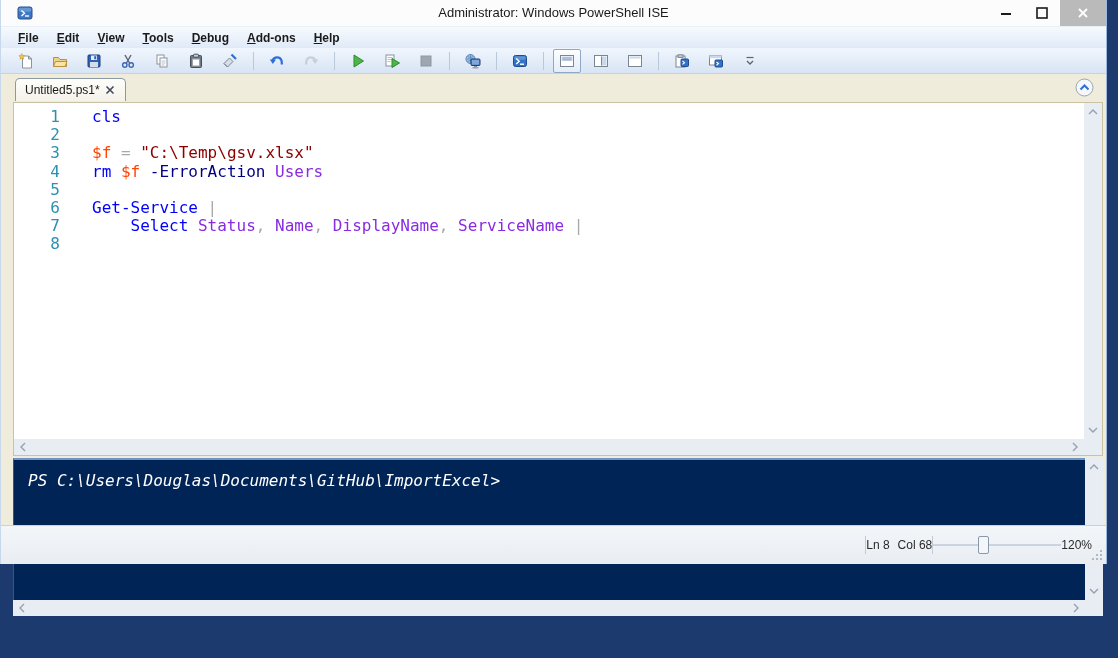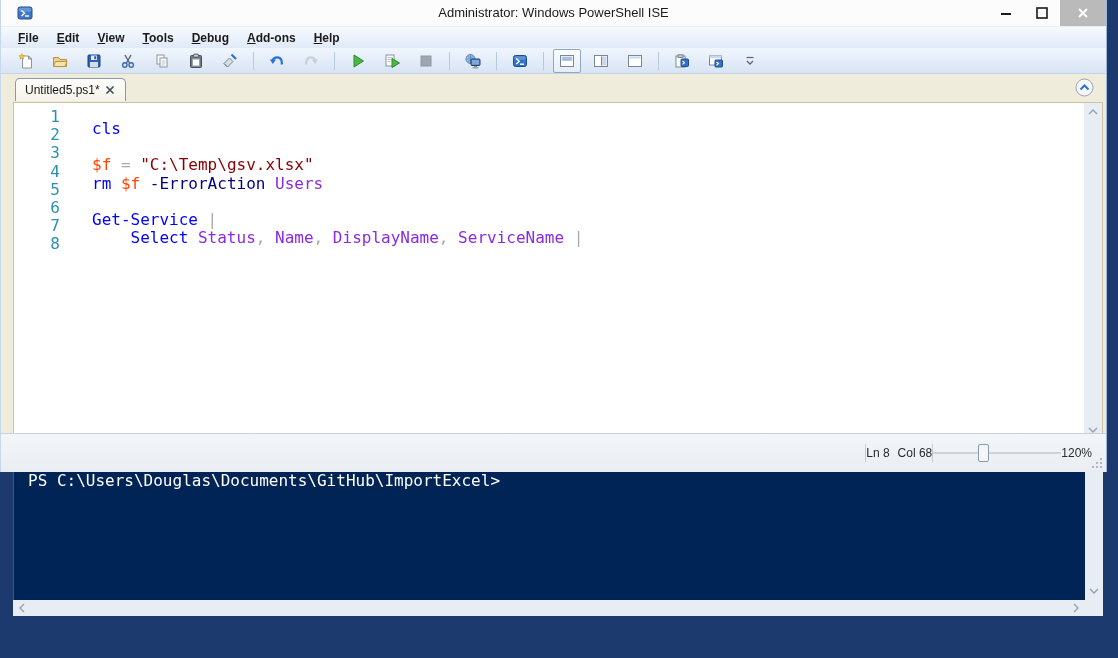--- a/index.html
+++ b/index.html
@@ -1,17 +1,17 @@
 <!DOCTYPE html>
 <html><head>
 <meta charset="utf-8">
 <style>
   html,body{margin:0;padding:0;width:1118px;height:658px;overflow:hidden;background:#1C3A6E;
     font-family:"Liberation Sans",sans-serif;-webkit-font-smoothing:antialiased;}
-  .window{position:absolute;left:0;top:0;width:1107px;height:472px;background:#FBFBFB;
+  .window{position:absolute;left:0;top:0;width:1107px;height:564px;background:#FBFBFB;
     border-right:1px solid #9FB9DC;border-left:1px solid #C7D8EC;box-sizing:border-box;}
 
   
   .titlebar{position:absolute;left:0;top:0;right:0;height:26px;background:#FCFCFC;}
   .app-icon{position:absolute;left:16px;top:5px;width:16px;height:16px;}
   .title{position:absolute;left:0;right:0;top:0;height:26px;line-height:26px;text-align:center;
     font-size:13px;color:#1A1A1A;}
   .win-controls{position:absolute;right:0;top:0;height:26px;display:flex;}
   .wc{width:36px;height:26px;display:flex;align-items:center;justify-content:center;cursor:default;}
   .wc.close{width:46px;background:#BABABA;}
@@ -45,40 +45,40 @@
   .collapse-btn{position:absolute;right:12px;top:0;width:19px;height:19px;}
 
   
   .editor-panel{position:absolute;left:12px;top:28px;width:1090px;height:354px;
     background:#FFF;border:1px solid #C9C2A4;box-sizing:border-box;}
   .code-area{position:absolute;left:0;top:0;right:18px;bottom:16px;overflow:hidden;
     background:#FFF;padding-top:5px;
     font-family:"DejaVu Sans Mono","Liberation Mono",monospace;font-size:16px;}
   .code-line{display:flex;line-height:18.2px;height:18.2px;white-space:pre;}
   .code-line .ln{width:46px;text-align:right;color:#2B91AF;flex:none;}
-  .code-line .code{padding-left:32px;margin-top:12px;}
+  .code-line .code{padding-left:32px;}
   .tk-command{color:#0000FF}.tk-parameter{color:#000080}.tk-argument{color:#8A2BE2}
   .tk-variable{color:#FF4500}.tk-string{color:#8B0000}.tk-operator{color:#A9A9A9}.tk-plain{color:#000}
 
   
   .vscroll{position:absolute;right:0;top:0;bottom:16px;width:18px;background:#E8EDF3;}
   .hscroll{position:absolute;left:0;right:18px;bottom:0;height:16px;background:#E8EDF3;}
   .scroll-corner{position:absolute;right:0;bottom:0;width:18px;height:16px;background:#E8EDF3;}
   .sarrow{position:absolute;display:flex;align-items:center;justify-content:center;}
   .sarrow.up{top:2px;left:0;right:0;height:14px;}
   .sarrow.down{bottom:2px;left:0;right:0;height:14px;}
   .sarrow.left{left:2px;top:0;bottom:0;width:14px;}
   .sarrow.right{right:2px;top:0;bottom:0;width:14px;}
 
   
   .console-panel{position:absolute;left:12px;top:384px;width:1090px;height:158px;background:#E8EDF3;}
   .console-screen{position:absolute;left:0;top:0;right:18px;bottom:16px;background:#012456;
     border-top:2px solid #6E94C8;border-left:1px solid #33577F;box-sizing:border-box;}
   .console-prompt{color:#FFFFFF;font-family:"DejaVu Sans Mono","Liberation Mono",monospace;
-    font-size:16px;padding:11px 0 0 14px;white-space:pre;}
+    font-size:16px;padding:11px 0 0 14px;white-space:pre;font-style:italic;}
 
   
   .statusbar{position:absolute;left:0;right:0;bottom:0;height:38px;
     background:linear-gradient(#F3F6F9,#E9EDF2);border-top:1px solid #C9D2DC;
     font-size:12px;color:#2A2A2A;}
   .status-right{position:absolute;right:14px;top:0;height:100%;display:flex;align-items:center;}
   .st-sep{width:1px;height:18px;background:#C2CBD6;}
   .lncol{display:flex;gap:8px;white-space:nowrap;}
   .zoom-slider{position:relative;width:128px;height:20px;}
   .zoom-track{position:absolute;left:0;right:0;top:9px;height:2px;background:#CBD4DE;}

